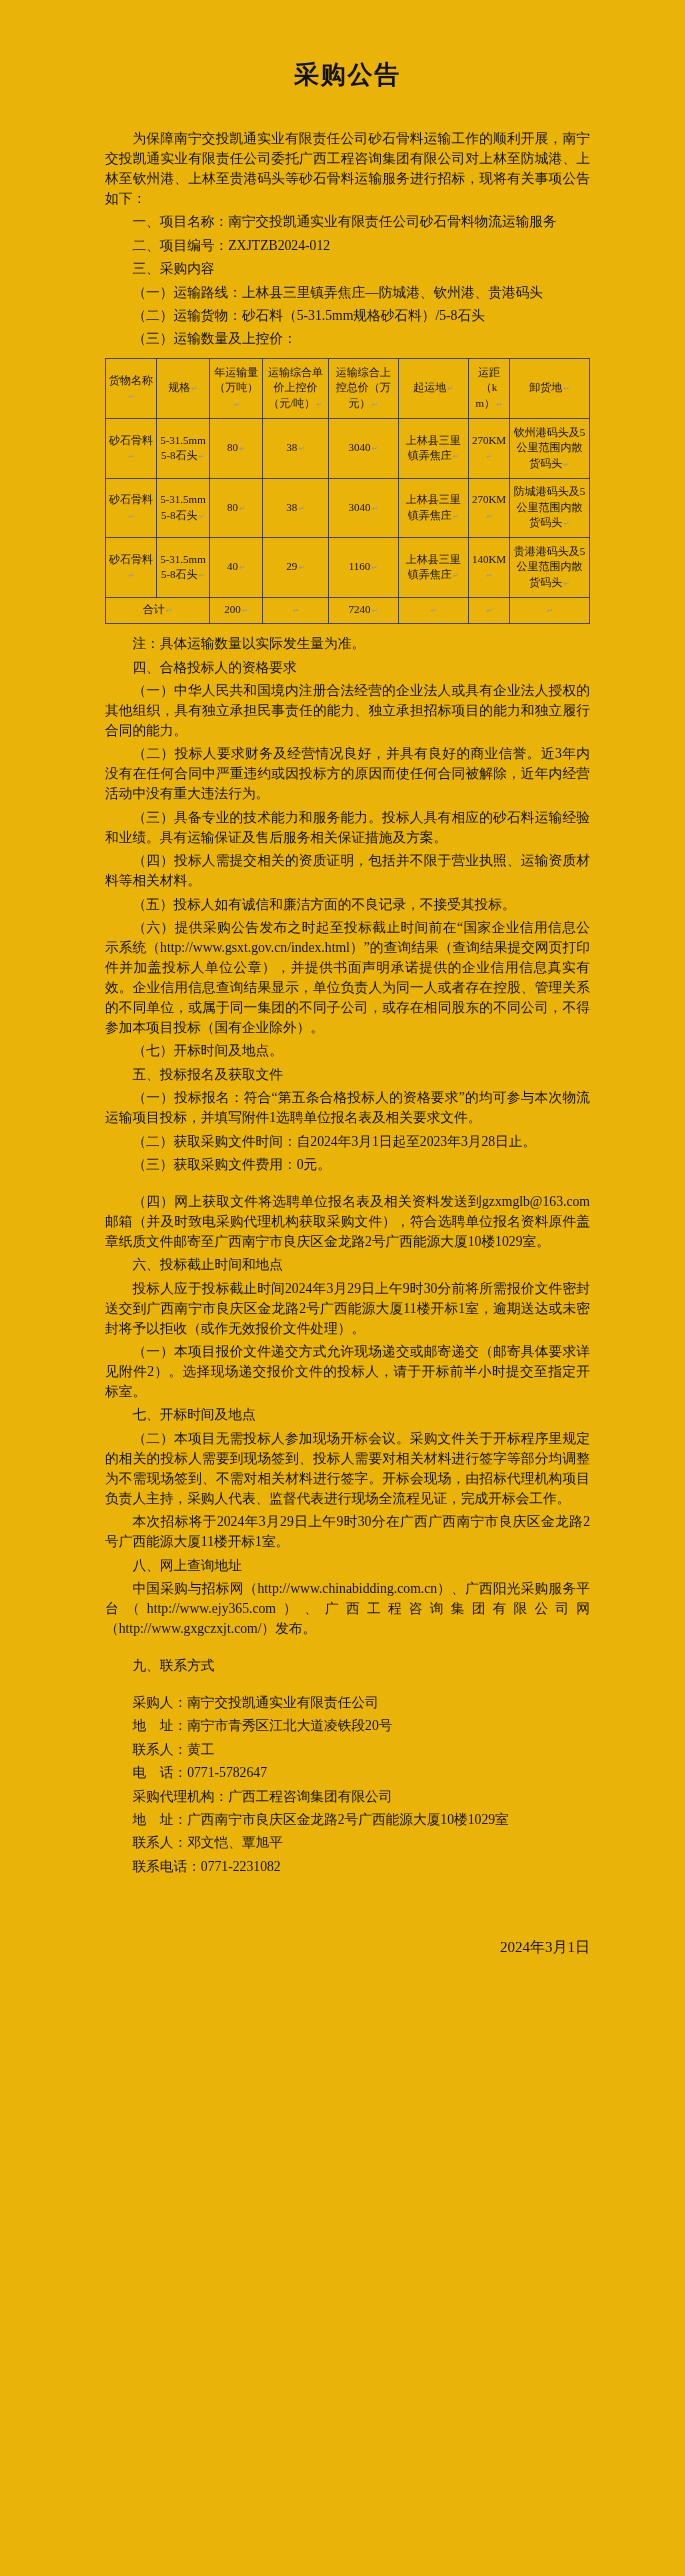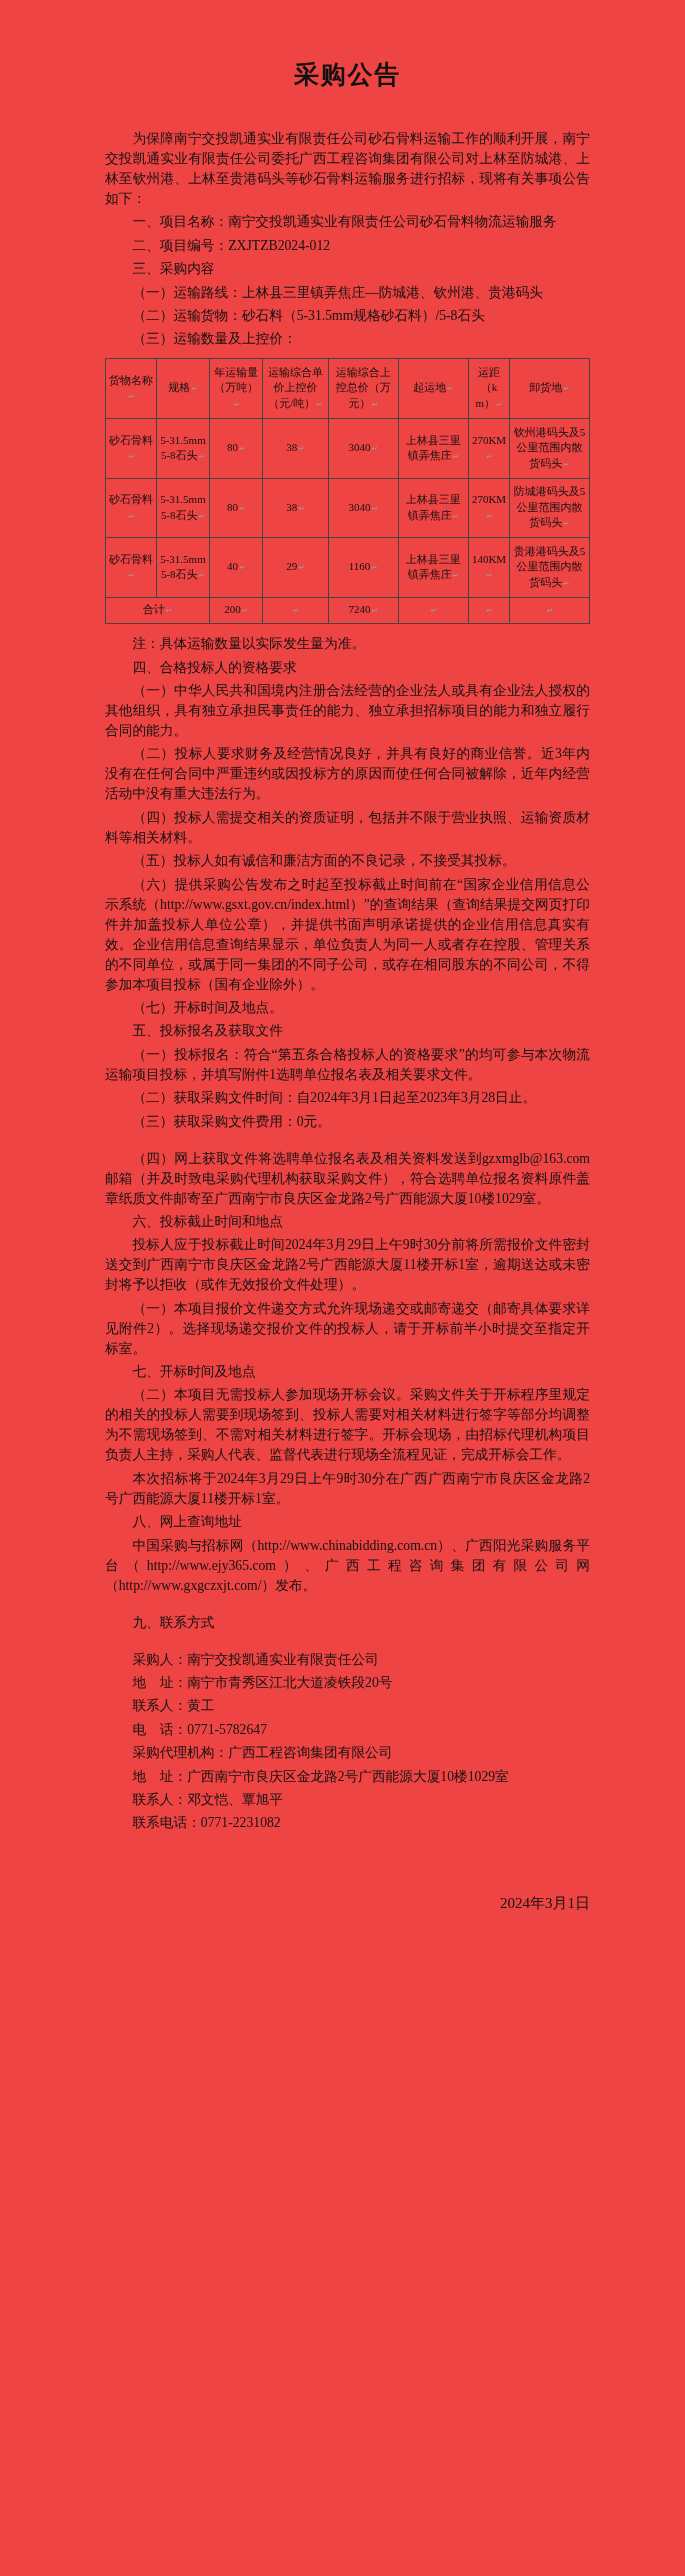--- a/index.html
+++ b/index.html
@@ -1,20 +1,20 @@
 <!DOCTYPE html>
 <html style="font-size:13.7px"><head>
 <meta charset="utf-8">
 <style>
   html,body{margin:0;padding:0;background:#ffffff;}
   .page{
     width:686px;
     min-height:2576px;
     margin:0 auto;
-    background:#ef4444;
+    background:#eab308;
     box-sizing:border-box;
     padding:58px 96px 34px 105px;
     font-family:"Liberation Serif","DejaVu Serif",serif;
     color:#111;
     overflow:hidden;
   }
   .doc-title{
     font-size:25px;
     font-weight:bold;
     text-align:center;
@@ -143,20 +143,21 @@
         </tr>
       </tbody>
   </table>
 
   <p class="para">注：具体运输数量以实际发生量为准。</p>
 
   <div id="after">
       <p class="para">四、合格投标人的资格要求</p>
       <p class="para">（一）中华人民共和国境内注册合法经营的企业法人或具有企业法人授权的其他组织，具有独立承担民事责任的能力、独立承担招标项目的能力和独立履行合同的能力。</p>
       <p class="para">（二）投标人要求财务及经营情况良好，并具有良好的商业信誉。近3年内没有在任何合同中严重违约或因投标方的原因而使任何合同被解除，近年内经营活动中没有重大违法行为。</p>
+      <p class="para">（三）具备专业的技术能力和服务能力。投标人具有相应的砂石料运输经验和业绩。具有运输保证及售后服务相关保证措施及方案。</p>
       <p class="para">（四）投标人需提交相关的资质证明，包括并不限于营业执照、运输资质材料等相关材料。</p>
       <p class="para">（五）投标人如有诚信和廉洁方面的不良记录，不接受其投标。</p>
       <p class="para">（六）提供采购公告发布之时起至投标截止时间前在“国家企业信用信息公示系统（http://www.gsxt.gov.cn/index.html）”的查询结果（查询结果提交网页打印件并加盖投标人单位公章），并提供书面声明承诺提供的企业信用信息真实有效。企业信用信息查询结果显示，单位负责人为同一人或者存在控股、管理关系的不同单位，或属于同一集团的不同子公司，或存在相同股东的不同公司，不得参加本项目投标（国有企业除外）。</p>
       <p class="para">（七）开标时间及地点。</p>
       <p class="para">五、投标报名及获取文件</p>
       <p class="para">（一）投标报名：符合“第五条合格投标人的资格要求”的均可参与本次物流运输项目投标，并填写附件1选聘单位报名表及相关要求文件。</p>
       <p class="para">（二）获取采购文件时间：自2024年3月1日起至2023年3月28日止。</p>
       <p class="para">（三）获取采购文件费用：0元。</p>
       <p class="para gap">（四）网上获取文件将选聘单位报名表及相关资料发送到gzxmglb@163.com邮箱（并及时致电采购代理机构获取采购文件），符合选聘单位报名资料原件盖章纸质文件邮寄至广西南宁市良庆区金龙路2号广西能源大厦10楼1029室。</p>
       <p class="para">六、投标截止时间和地点</p>

